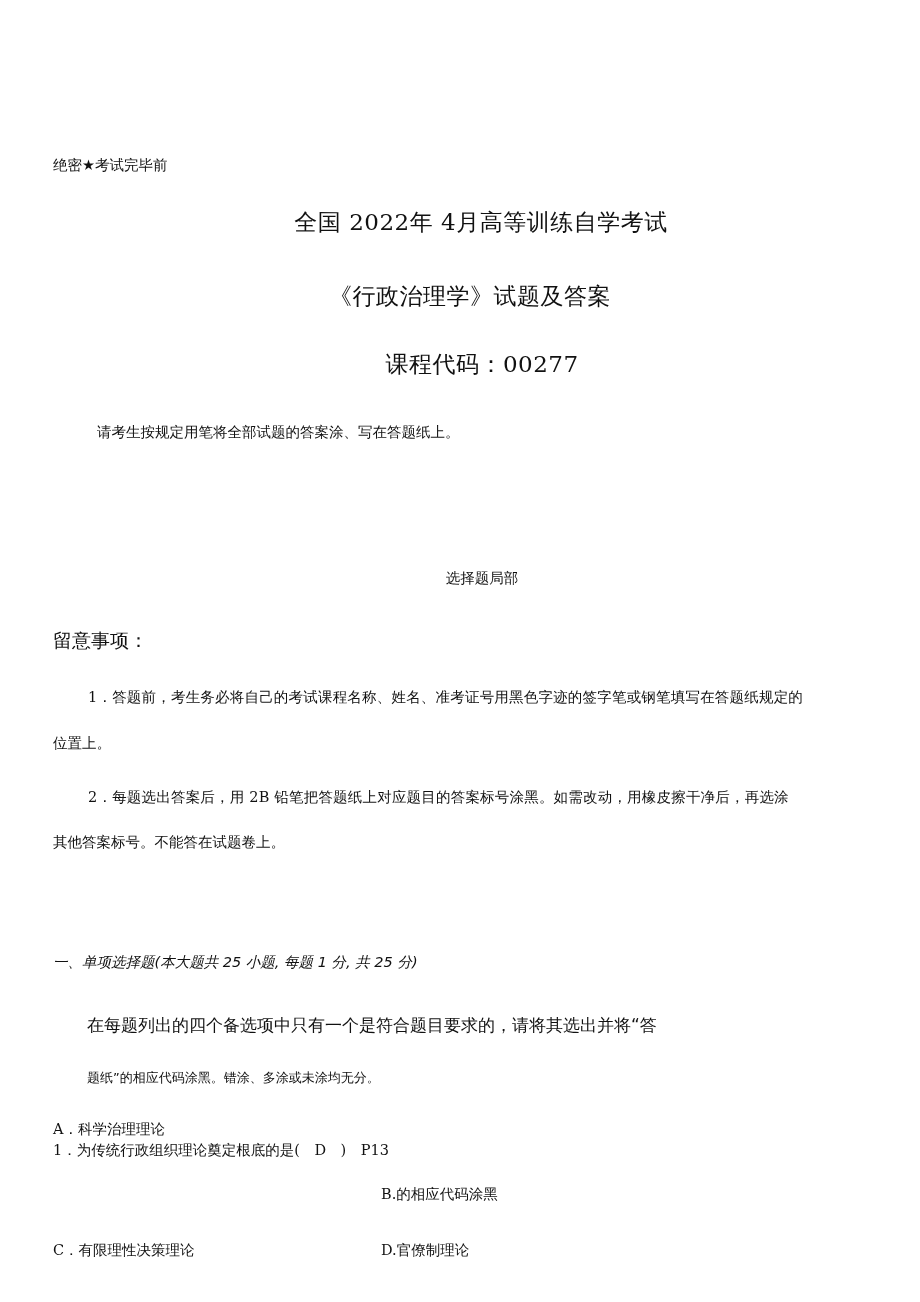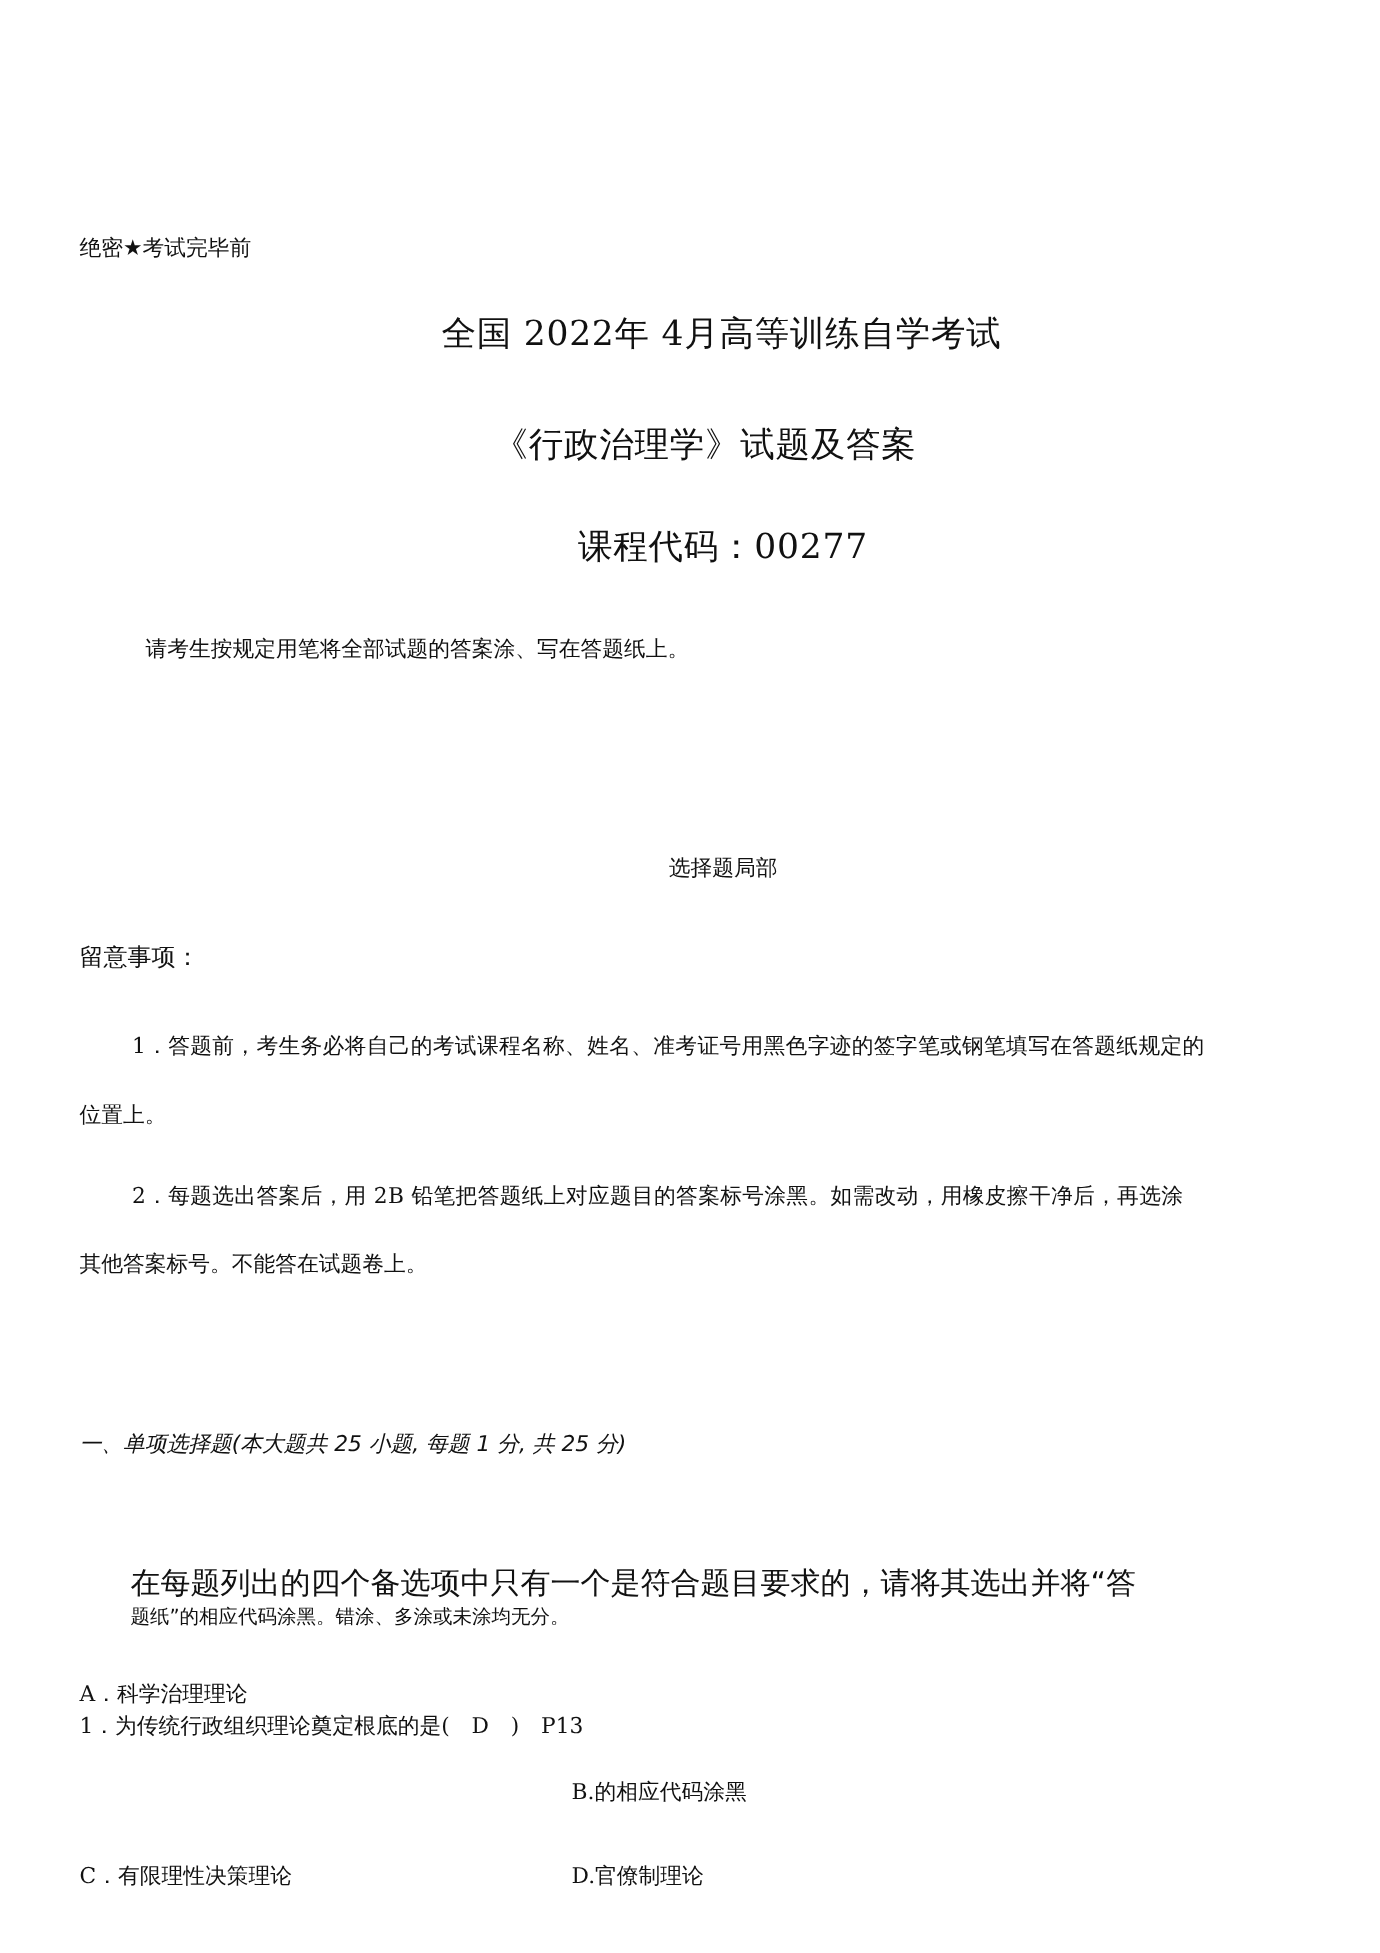--- a/index.html
+++ b/index.html
@@ -18,27 +18,27 @@
     .abs { position: absolute; white-space: nowrap; }
     .serif { font-family: "DejaVu Serif", "Liberation Serif", serif; }
     .sans { font-family: "DejaVu Sans", "Liberation Sans", sans-serif; }
 
     .confidential { left: 53px; top: 156px; font-size: 14.5px; }
     .title-1 { left: 0; width: 962px; text-align: center; top: 207px; font-size: 23px; letter-spacing: 0.5px; }
     .title-2 { left: 0; width: 940px; text-align: center; top: 281px; font-size: 23px; letter-spacing: 0.5px; }
     .title-3 { left: 0; width: 964px; text-align: center; top: 349px; font-size: 23px; letter-spacing: 0.5px; }
     .instruction { left: 97px; top: 423px; font-size: 14.5px; }
     .section-heading { left: 0; width: 964px; text-align: center; top: 569px; font-size: 14.5px; }
-    .notice-label { left: 53px; top: 628px; font-size: 16px; text-align: center; }
+    .notice-label { left: 53px; top: 628px; font-size: 19px; text-align: center; }
     .notice-1-line1 { left: 88px; top: 688px; font-size: 14.5px; letter-spacing: 0.2px; }
     .notice-1-line2 { left: 53px; top: 734px; font-size: 14.5px; }
     .notice-2-line1 { left: 88px; top: 788px; font-size: 14.5px; letter-spacing: 0.2px; }
     .notice-2-line2 { left: 53px; top: 833px; font-size: 14.5px; }
     .part-heading { left: 53px; top: 953px; font-size: 14.5px; font-style: italic; }
-    .part-desc-1 { left: 87px; top: 1014px; font-size: 20px; margin-top: 28px; }
+    .part-desc-1 { left: 87px; top: 1014px; font-size: 17px; }
     .part-desc-2 { left: 87px; top: 1069px; font-size: 13px; }
     .q1-stem { left: 53px; top: 1127px; font-size: 14.5px; margin-top: 14px; }
     .q1-opt-a { left: 53px; top: 1120px; font-size: 14.5px; text-align: center; }
     .q1-opt-b { left: 381px; top: 1185px; font-size: 14.5px; }
     .q1-opt-c { left: 53px; top: 1241px; font-size: 14.5px; }
     .q1-opt-d { left: 381px; top: 1241px; font-size: 14.5px; }
   </style>
 </head>
 <body>
 

